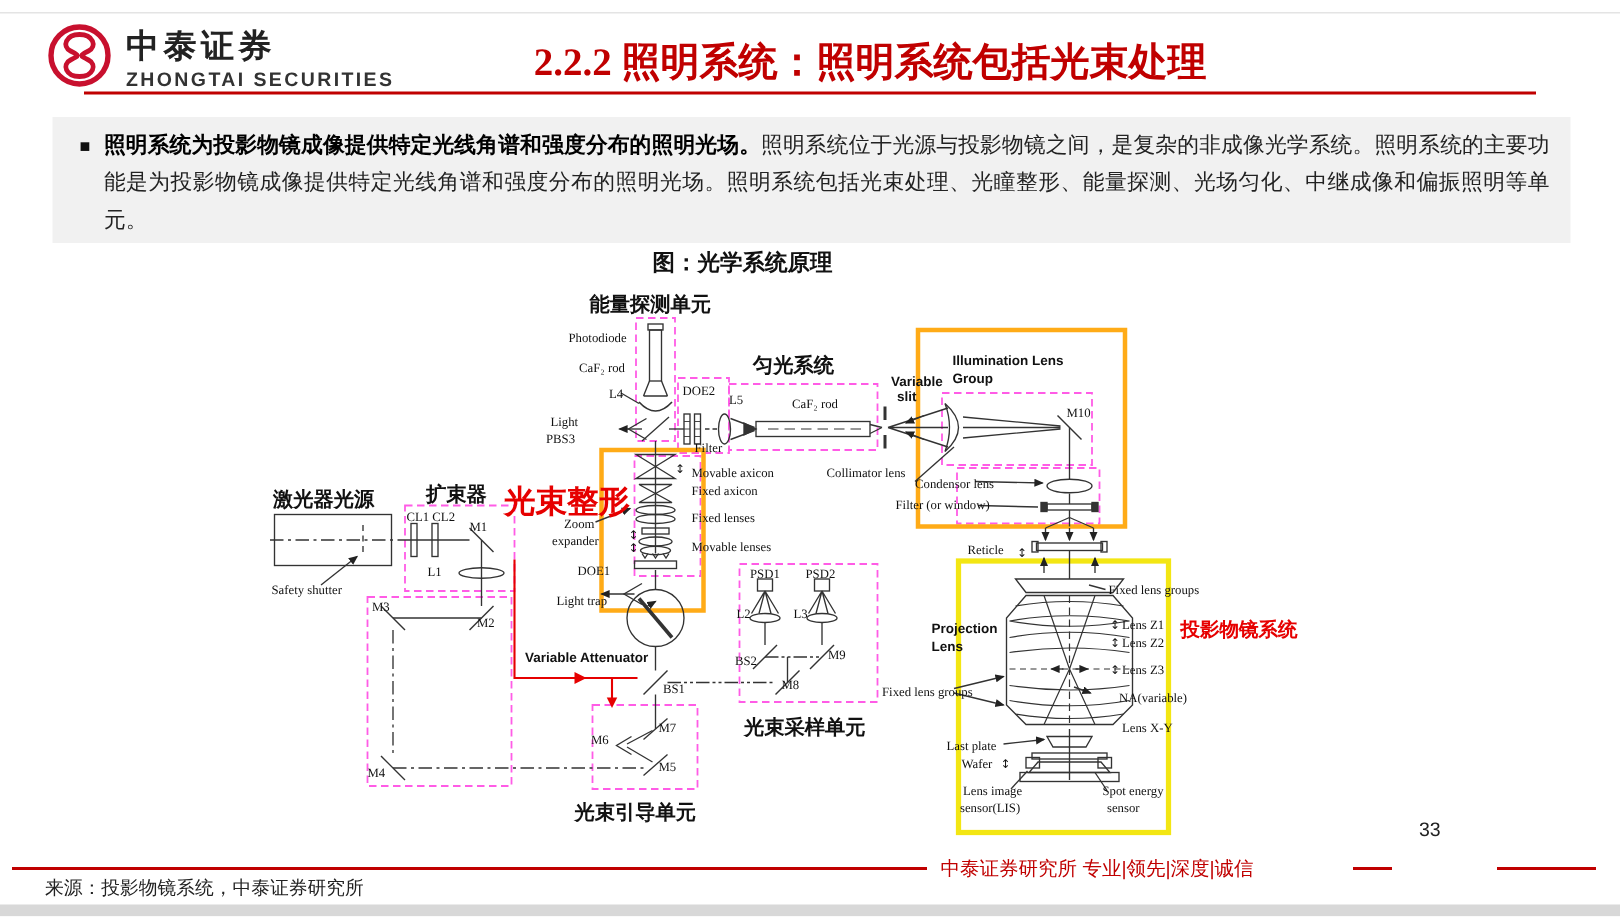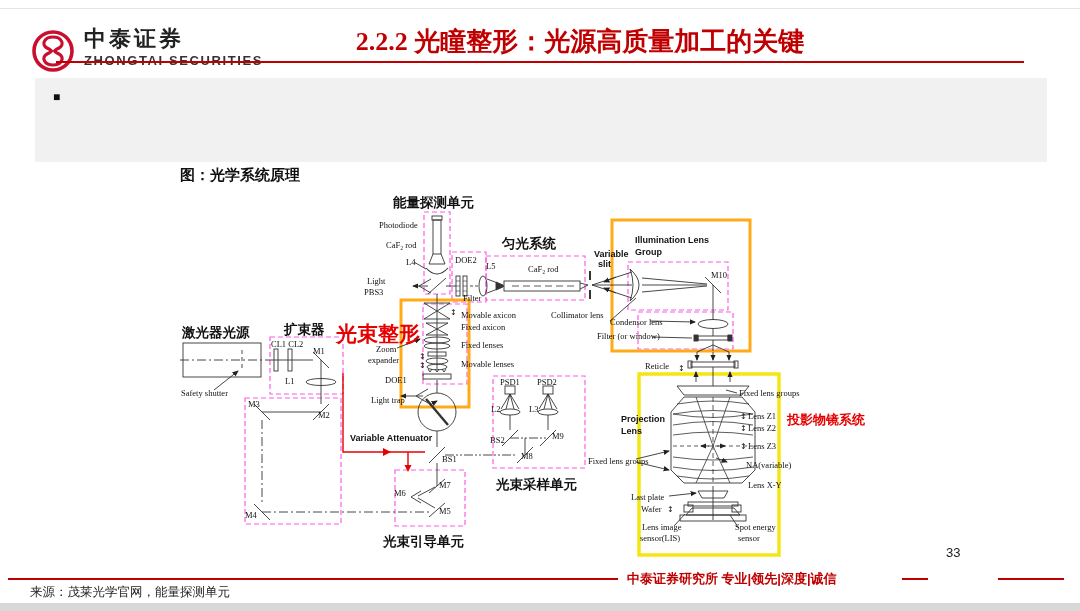--- a/index.html
+++ b/index.html
@@ -1,45 +1,45 @@
 <!DOCTYPE html>
 <html><head>
 <meta charset="utf-8">
 <style>
   html,body{margin:0;padding:0;background:#fff;}
   .page{position:relative;width:1080px;height:611px;background:#ffffff;overflow:hidden;
         font-family:"Liberation Sans",sans-serif;}
   .top-hairline{position:absolute;left:0;top:8px;width:1080px;height:1px;background:#e4e4e4;}
   
-  .logo-wrap{position:absolute;left:30px;top:28px;display:flex;align-items:flex-start;gap:8px;}
+  .logo-wrap{position:absolute;left:30px;top:14px;display:flex;align-items:flex-end;gap:8px;}
   .logo-text-cn{font-size:22px;font-weight:bold;color:#222;letter-spacing:3px;line-height:1;}
   .logo-text-en{font-size:13px;color:#333;letter-spacing:1.6px;font-weight:bold;margin-top:3px;}
   .page-title{position:absolute;left:120px;right:40px;top:24px;text-align:center;
               font-family:"Liberation Serif",serif;font-weight:bold;font-size:26px;color:#c00000;}
   .header-rule{position:absolute;left:56px;top:61px;width:968px;height:2px;background:#c00000;}
   
   .summary{position:absolute;left:35px;top:78px;width:1012px;height:84px;background:#f1f1f1;
            box-sizing:border-box;padding:7px 14px 7px 18px;display:flex;gap:9px;}
   .bullet{font-size:12px;color:#111;line-height:25px;}
   .summary-text{font-size:14.5px;line-height:25px;color:#222;text-align:justify;}
   .summary-text .lead{font-weight:bold;color:#000;}
   
-  .figure-title{position:absolute;left:180px;top:166px;width:630px;text-align:left;
+  .figure-title{position:absolute;left:180px;top:166px;width:630px;text-align:center;
                 font-size:15px;font-weight:bold;color:#111;}
   .diagram{position:absolute;left:180px;top:190px;}
   
   .t-cn{font:bold 13.5px "Liberation Sans",sans-serif;fill:#111;}
   .t-cnred{font:bold 13px "Liberation Sans",sans-serif;fill:#e60000;}
   .t-cnredlg{font:bold 21px "Liberation Sans",sans-serif;fill:#e60000;}
   .t-en{font:8.5px "Liberation Serif",serif;fill:#111;}
   .t-enb{font:bold 9px "Liberation Sans",sans-serif;fill:#111;}
   .t-sym{font:8px "DejaVu Sans",sans-serif;fill:#111;}
   
   .footer-line{position:absolute;left:8px;top:578px;width:610px;height:2px;background:#c00000;}
-  .footer-slogan{position:absolute;left:627px;top:570px;font-size:13px;font-weight:bold;
+  .footer-slogan{position:absolute;left:627px;top:570px;font-size:13px;font-weight:normal;
                  color:#c00000;white-space:nowrap;}
   .footer-dash1{position:absolute;left:902px;top:578px;width:26px;height:2px;background:#c00000;}
   .footer-page{position:absolute;left:946px;top:545px;font-size:13px;color:#222;}
   .footer-dash2{position:absolute;left:998px;top:578px;width:66px;height:2px;background:#c00000;}
   .footer-source{position:absolute;left:30px;top:584px;font-size:12.5px;color:#222;}
   .bottom-strip{position:absolute;left:0;top:603px;width:1080px;height:8px;background:#d8d8d8;}
 </style>
 </head>
 <body>
 
@@ -50,25 +50,26 @@
     <svg width="46" height="46" viewBox="0 0 46 46">
       <circle cx="23" cy="23" r="19" fill="none" stroke="#c8102e" stroke-width="3.6"></circle>
       <path d="M23,9 C14,9 11,17 17,20 C23,23 23,23 17,26 C11,29 14,37 23,37
                M23,9 C32,9 35,17 29,20 C23,23 23,23 29,26 C35,29 32,37 23,37" fill="none" stroke="#c8102e" stroke-width="3.2"></path>
     </svg>
     <div>
       <div class="logo-text-cn">中泰证券</div>
       <div class="logo-text-en">ZHONGTAI SECURITIES</div>
     </div>
   </div>
-  <div class="page-title">2.2.2 光瞳整形：光源高质量加工的关键</div>
+  <div class="page-title">2.2.2 照明系统：照明系统包括光束处理</div>
   <div class="header-rule"></div>
 
   <div class="summary">
     <span class="bullet">■</span>
+    <span class="summary-text"><span class="lead">照明系统为投影物镜成像提供特定光线角谱和强度分布的照明光场。</span><span>照明系统位于光源与投影物镜之间，是复杂的非成像光学系统。照明系统的主要功能是为投影物镜成像提供特定光线角谱和强度分布的照明光场。照明系统包括光束处理、光瞳整形、能量探测、光场匀化、中继成像和偏振照明等单元。</span></span>
   </div>
 
   <div class="figure-title">图：光学系统原理</div>
 
   <svg class="diagram" width="700" height="372" viewBox="0 0 700 372">
     <defs>
       <marker id="ah" markerWidth="8" markerHeight="8" refX="6" refY="3" orient="auto">
         <path d="M0,0 L7,3 L0,6 Z" fill="#222"></path>
       </marker>
     </defs>
@@ -323,15 +324,15 @@
         <text x="239" y="169" class="t-sym">↕</text>
         <text x="239" y="178" class="t-sym">↕</text>
       </g>
   </svg>
 
   <div class="footer-line"></div>
   <div class="footer-slogan">中泰证券研究所 专业|领先|深度|诚信</div>
   <div class="footer-dash1"></div>
   <div class="footer-page">33</div>
   <div class="footer-dash2"></div>
-  <div class="footer-source">来源：茂莱光学官网，能量探测单元</div>
+  <div class="footer-source">来源：投影物镜系统，中泰证券研究所</div>
   <div class="bottom-strip"></div>
 </div>
 
 </body></html>

